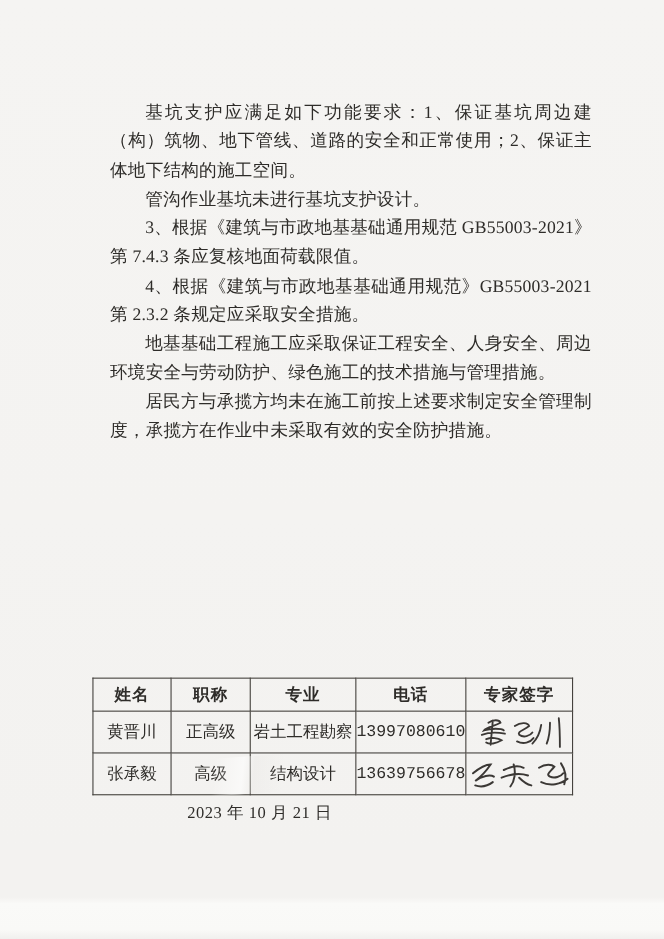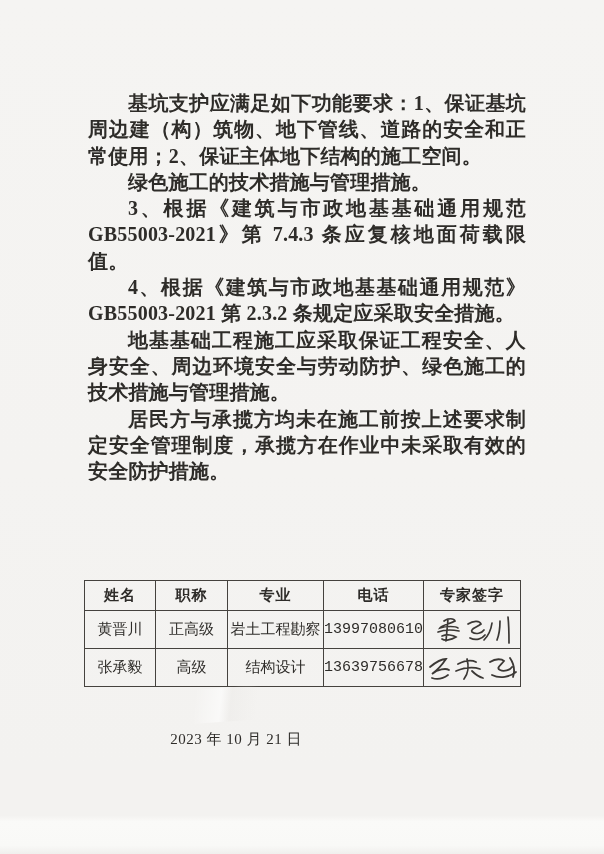--- a/index.html
+++ b/index.html
@@ -19,28 +19,27 @@
   
   .page::after {
     content: ""; position: absolute; left: 90px; top: 688px;
     width: 260px; height: 34px; pointer-events: none;
     background: linear-gradient(100deg, rgba(255,255,255,0) 40%,
       rgba(255,255,255,0.55) 50%, rgba(228,226,223,0.25) 54%,
       rgba(255,255,255,0) 64%);
     transform: rotate(-4deg);
   }
   .text-body {
-    position: absolute; left: 88px; top: 90px; width: 438px;
-    font-size: 20px; line-height: 26.3px; text-align: justify;
+    position: absolute; left: 100px; top: 90px; width: 438px;
+    font-size: 16px; line-height: 26.3px; text-align: justify;
     letter-spacing: 0.2px;
-    font-weight: bold;
   }
   .text-body p { margin: 0; text-indent: 2em; }
   .experts-table {
-    position: absolute; left: 84px; top: 580px;
+    position: absolute; left: 84px; top: 616px;
     border-collapse: collapse; table-layout: fixed;
     font-size: 15px; color: #2e2c29;
   }
   .experts-table th, .experts-table td {
     border: 1px solid #45423e; text-align: center; vertical-align: middle;
     padding: 0; overflow: hidden;
   }
   .experts-table th { font-weight: bold; height: 30px; letter-spacing: 1px; }
   .experts-table td { height: 38px; font-family: Liberation Mono, monospace; }
   .col-name  { width: 71px; }
@@ -54,21 +53,21 @@
     text-align: center; font-size: 15px; letter-spacing: 0.5px;
   }
 </style>
 </head>
 <body>
 
 <div class="page">
 
   <div class="text-body">
     <p>基坑支护应满足如下功能要求：1、保证基坑周边建（构）筑物、地下管线、道路的安全和正常使用；2、保证主体地下结构的施工空间。</p>
-    <p>绿色施工的技术措施与管理措施。</p>
+    <p>管沟作业基坑未进行基坑支护设计。</p>
     <p>3、根据《建筑与市政地基基础通用规范 GB55003-2021》第 7.4.3 条应复核地面荷载限值。</p>
     <p>4、根据《建筑与市政地基基础通用规范》GB55003-2021 第 2.3.2 条规定应采取安全措施。</p>
     <p>地基基础工程施工应采取保证工程安全、人身安全、周边环境安全与劳动防护、绿色施工的技术措施与管理措施。</p>
     <p>居民方与承揽方均未在施工前按上述要求制定安全管理制度，承揽方在作业中未采取有效的安全防护措施。</p>
   </div>
 
   <table class="experts-table">
     <colgroup>
       <col class="col-name">
         <col class="col-title">

